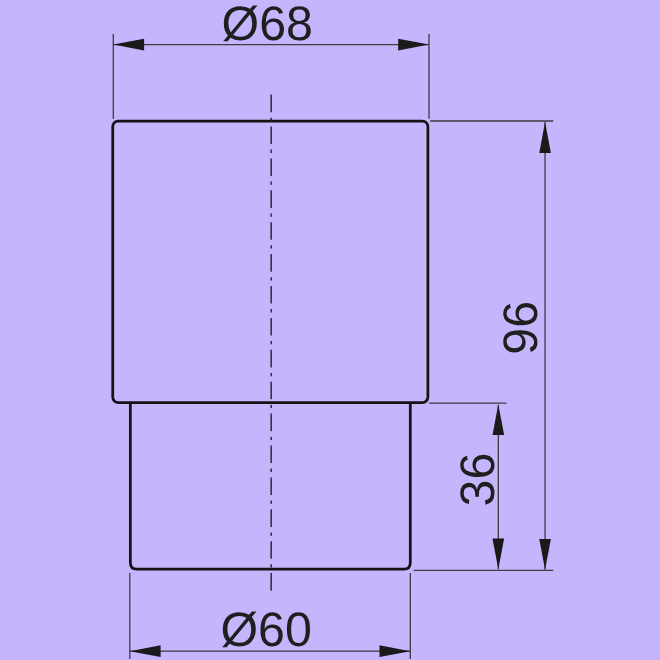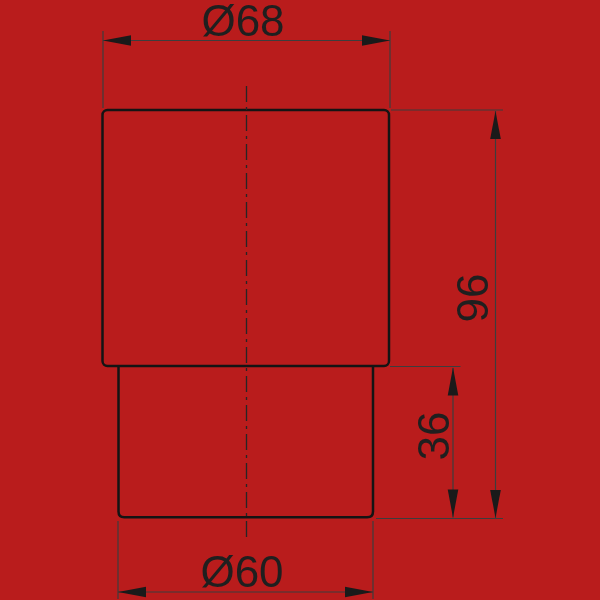--- a/index.html
+++ b/index.html
@@ -4,21 +4,21 @@
 <style>
   html, body {
     margin: 0;
     padding: 0;
     background: #ffffff;
   }
   .canvas {
     position: relative;
     width: 600px;
     height: 600px;
-    background: #b91c1c;
+    background: #c4b5fd;
     overflow: hidden;
   }
   svg {
     display: block;
   }
   text {
     font-family: "Liberation Sans", "DejaVu Sans", sans-serif;
     font-weight: 400;
   }
 </style>

